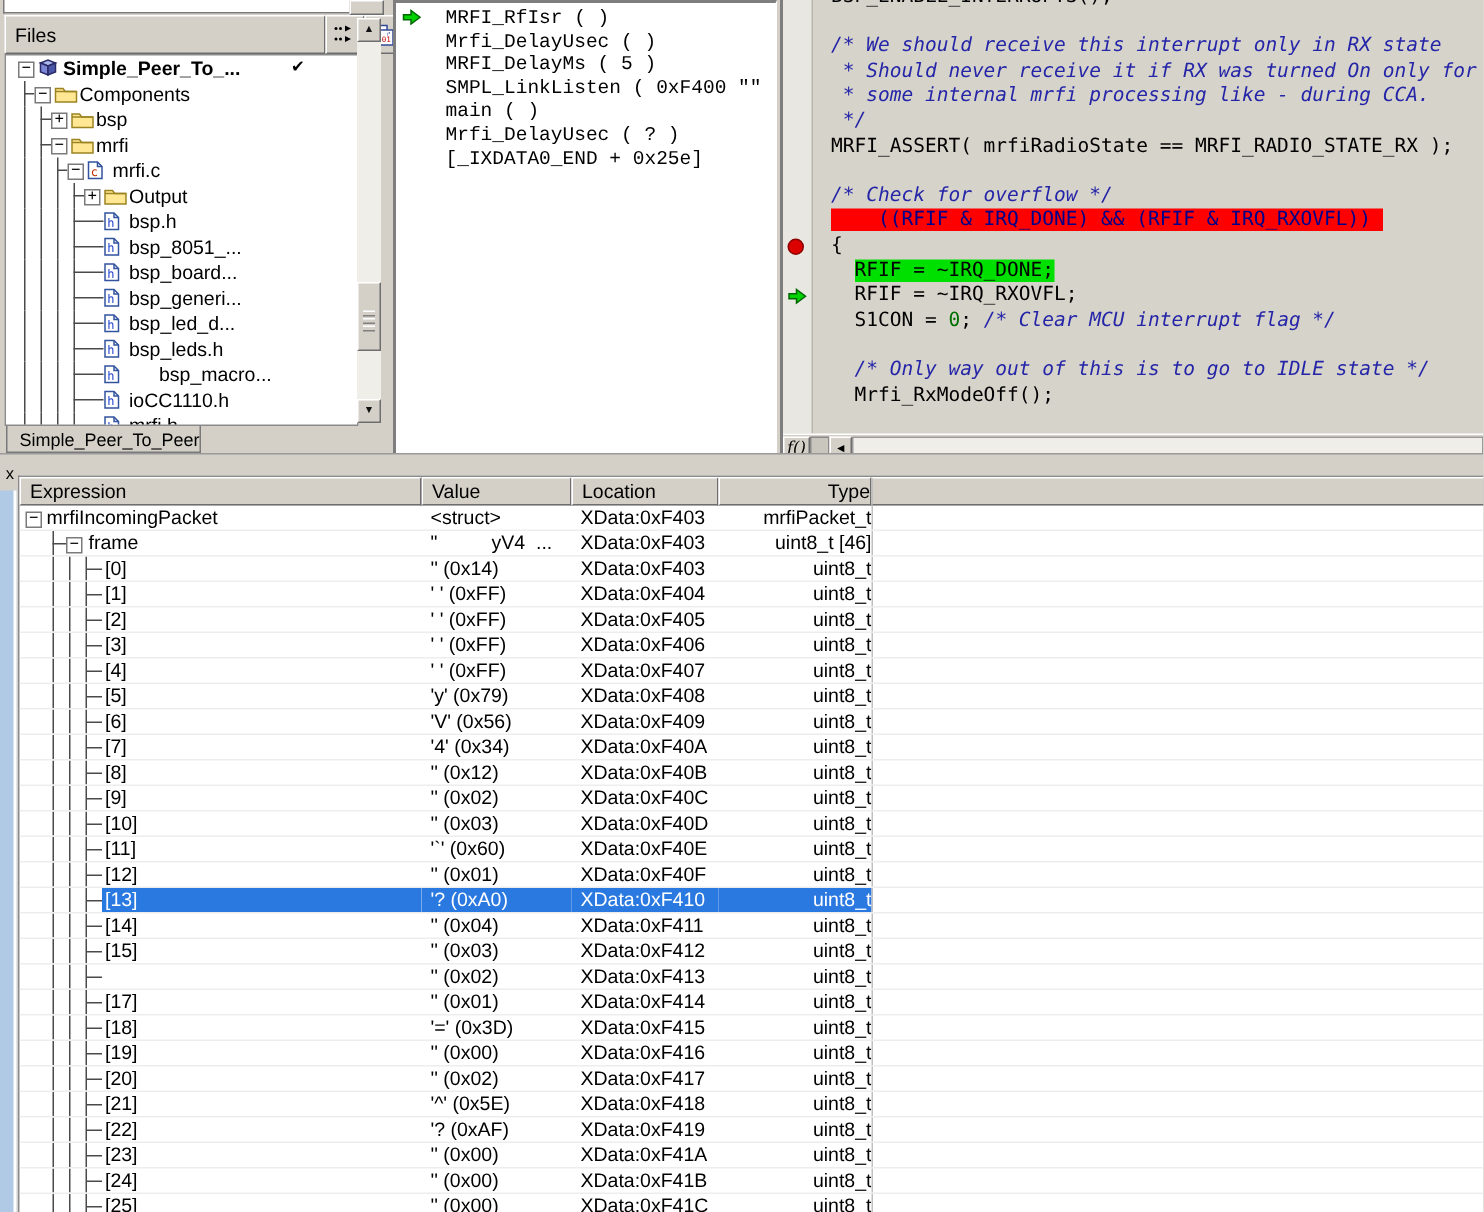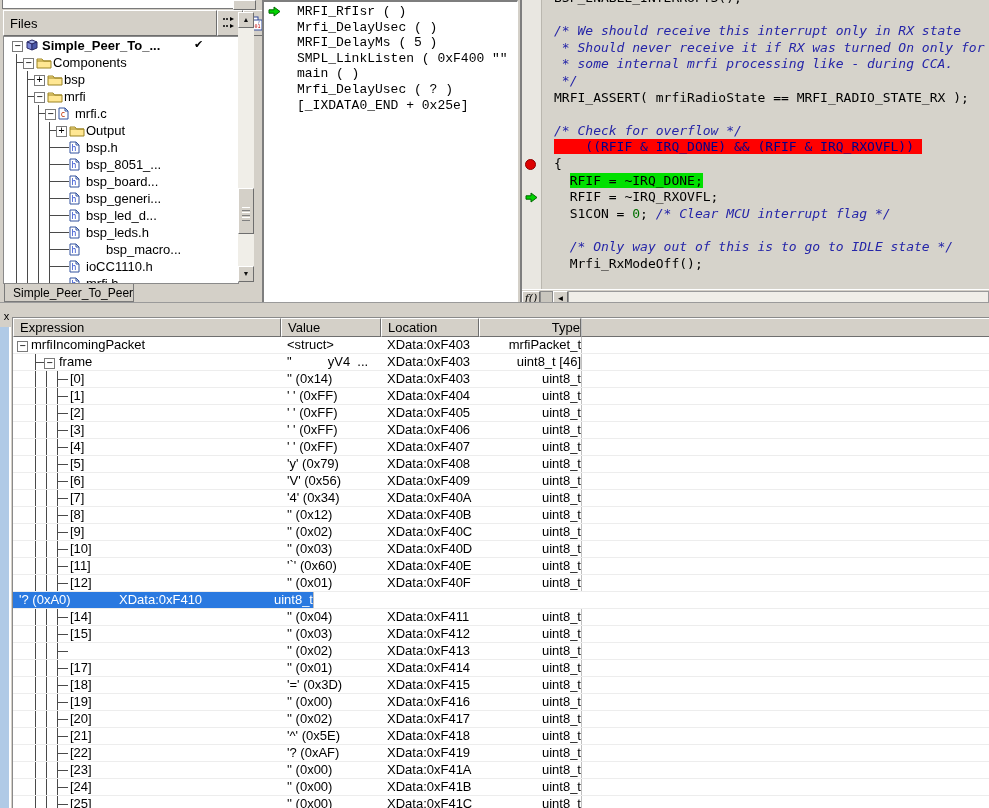--- a/index.html
+++ b/index.html
@@ -506,20 +506,21 @@
           <div class="wcell c-fill"></div>
         </div>
         <div class="wrow">
           <div class="wcell c-expr"><div class="vg" style="left: 22px;"></div><div class="vg" style="left: 33px;"></div><div class="vg" style="left: 44px;"></div><div class="hg" style="left: 45px; top: 8px; width: 10px;"></div><span class="expr-label" style="left: 57px;">[12]</span></div>
           <div class="wcell c-val">'' (0x01)</div>
           <div class="wcell c-loc">XData:0xF40F</div>
           <div class="wcell c-type">uint8_t</div>
           <div class="wcell c-fill"></div>
         </div>
         <div class="wrow">
+          <div class="wcell c-expr"><div class="expr-hl"></div><div class="vg" style="left: 22px;"></div><div class="vg" style="left: 33px;"></div><div class="vg" style="left: 44px;"></div><div class="hg" style="left: 45px; top: 8px; width: 10px;"></div><span class="expr-label" style="left: 57px; color: rgb(255, 255, 255);">[13]</span></div>
           <div class="wcell c-val selbg">'? (0xA0)</div>
           <div class="wcell c-loc selbg">XData:0xF410</div>
           <div class="wcell c-type selbg">uint8_t</div>
           <div class="wcell c-fill"></div>
         </div>
         <div class="wrow">
           <div class="wcell c-expr"><div class="vg" style="left: 22px;"></div><div class="vg" style="left: 33px;"></div><div class="vg" style="left: 44px;"></div><div class="hg" style="left: 45px; top: 8px; width: 10px;"></div><span class="expr-label" style="left: 57px;">[14]</span></div>
           <div class="wcell c-val">'' (0x04)</div>
           <div class="wcell c-loc">XData:0xF411</div>
           <div class="wcell c-type">uint8_t</div>

